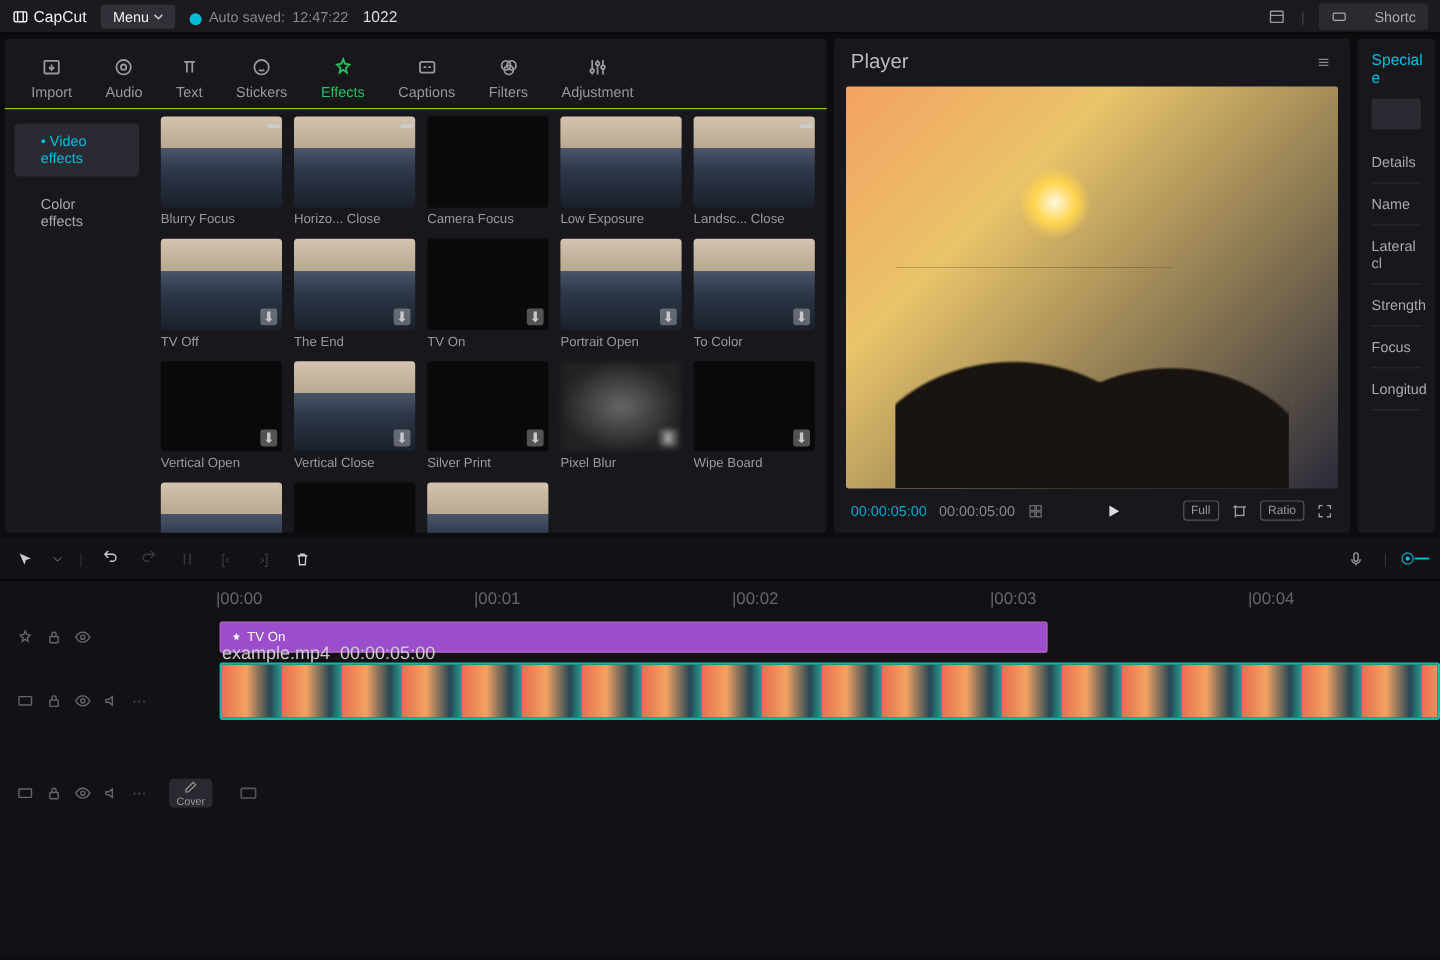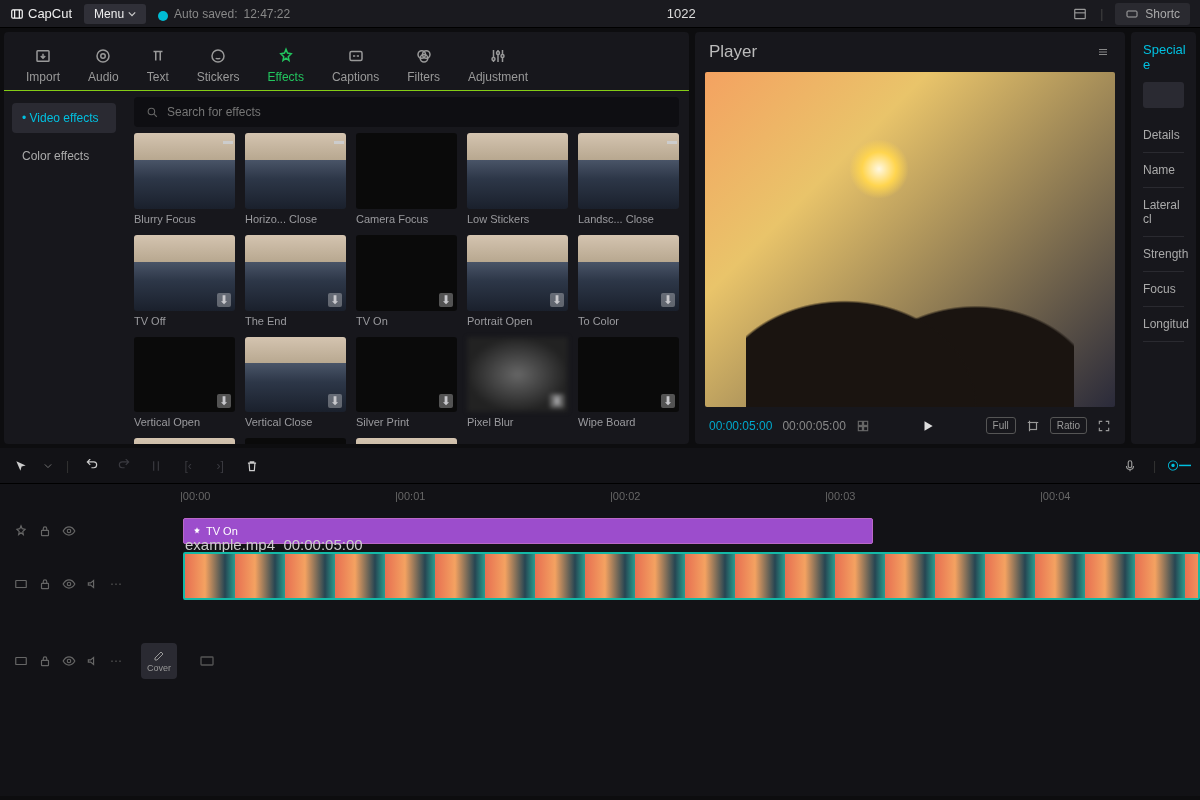--- a/index.html
+++ b/index.html
@@ -2,34 +2,34 @@
 <html><head>
 <meta charset="utf-8">
 <style>
 * { margin: 0; padding: 0; box-sizing: border-box; font-family: -apple-system, BlinkMacSystemFont, "Segoe UI", sans-serif; }
 body { background: #0d0d0f; color: #c8c8cc; width: 1200px; height: 800px; overflow: hidden; font-size: 12px; }
 .topbar { height: 28px; background: #1a1a1f; display: flex; align-items: center; padding: 0 10px; gap: 12px; border-bottom: 1px solid #000; }
 .logo { display: flex; align-items: center; gap: 4px; color: #eee; font-weight: 500; font-size: 13px; }
 .menu-btn { background: #303038; color: #eee; padding: 3px 10px; border-radius: 3px; display: flex; align-items: center; gap: 4px; font-size: 12px; }
 .autosave { display: flex; align-items: flex-end; gap: 6px; color: #888; font-size: 12px; }
 .autosave-dot { width: 10px; height: 10px; border-radius: 50%; background: #00bcd4; }
-.top-center { flex: 1; text-align: center; color: #ddd; font-size: 13px; }
+.top-center { flex: 1; text-align: left; color: #ddd; font-size: 13px; }
 .top-right { display: flex; align-items: center; gap: 12px; color: #aaa; }
-.shortcut-btn { background: #2a2a30; padding: 4px 10px; border-radius: 3px; display: flex; align-items: center; gap: 6px; }
+.shortcut-btn { background: #2a2a30; padding: 4px 10px; border-radius: 3px; display: flex; align-items: center; gap: 22px; }
 
 .upper { height: 420px; display: flex; gap: 6px; padding: 4px; }
 .left-panel { width: 685px; background: #17171c; border-radius: 4px; display: flex; flex-direction: column; }
 .tabs { display: flex; padding: 8px 8px 0; gap: 0; border-bottom: 1px solid #84cc16; }
 .tab { display: flex; flex-direction: column; align-items: center; gap: 4px; padding: 6px 14px; color: #999; cursor: pointer; font-size: 12px; }
 .tab.active { color: #22c55e; }
 .tab-icon { width: 20px; height: 20px; display: flex; align-items: center; justify-content: center; }
 
 .panel-body { flex: 1; display: flex; overflow: hidden; }
 .sidebar { width: 120px; padding: 12px 8px; display: flex; flex-direction: column; gap: 8px; }
-.side-item { padding: 8px 10px; border-radius: 4px; color: #aaa; cursor: pointer; font-size: 12px; }
+.side-item { padding: 8px 22px; border-radius: 4px; color: #aaa; cursor: pointer; font-size: 12px; }
 .side-item.active { background: #2a2a32; color: #00c0e0; }
 .effects-area { flex: 1; padding: 6px 10px; overflow: hidden; }
 .search-bar { background: #0e0e12; border-radius: 4px; padding: 8px 12px; display: flex; align-items: center; gap: 8px; margin-bottom: 6px; }
 .search-bar input { background: transparent; border: none; color: #888; flex: 1; outline: none; font-size: 12px; }
 .effects-grid { display: grid; grid-template-columns: repeat(5, 1fr); gap: 10px; }
 .effect-card { display: flex; flex-direction: column; gap: 4px; }
 .effect-thumb { width: 100%; aspect-ratio: 4/3; background: #000; border-radius: 3px; position: relative; overflow: hidden; }
 .effect-thumb.city { background: linear-gradient(180deg, #d4c4b0 0%, #b8a890 35%, #4a5568 35%, #2d3748 60%, #1a202c 100%); }
 .effect-thumb.dark { background: #0a0a0a; }
 .effect-thumb.blur { background: radial-gradient(ellipse, #666 0%, #222 70%); filter: blur(2px); }
@@ -52,29 +52,29 @@
 .rp-title { color: #00c0e0; font-size: 13px; margin-bottom: 10px; }
 .rp-row { padding: 10px 0; border-bottom: 1px solid #2a2a30; color: #aaa; font-size: 12px; }
 .rp-box { height: 26px; background: #2a2a32; border-radius: 3px; margin-bottom: 10px; }
 
 .timeline { height: 348px; background: #121216; display: flex; flex-direction: column; }
 .tl-toolbar { height: 36px; display: flex; align-items: center; padding: 0 12px; gap: 14px; border-bottom: 1px solid #000; }
 .tl-tool { color: #888; cursor: pointer; width: 18px; display: flex; justify-content: center; }
 .tl-tool.disabled { color: #3a3a40; }
 .tl-toolbar .grow { flex: 1; }
 .tl-ruler { height: 26px; display: flex; padding-left: 180px; position: relative; background: #121216; }
-.tl-tick { position: absolute; color: #666; font-size: 11px; top: 6px; }
+.tl-tick { position: absolute; color: #666; font-size: 14px; top: 6px; }
 .tl-tracks { flex: 1; position: relative; }
 .track-row { display: flex; align-items: center; height: 50px; }
 .track-head { width: 135px; display: flex; align-items: center; gap: 10px; padding-left: 14px; color: #777; }
 .track-content { flex: 1; position: relative; height: 100%; }
 .effect-clip { position: absolute; top: 8px; left: 48px; width: 690px; height: 26px; background: #9c4dcc; border: 1px solid #ba68c8; border-radius: 2px; color: #fff; font-size: 11px; padding: 4px 8px; display: flex; align-items: center; gap: 4px; }
 .video-clip { position: absolute; top: 0; left: 48px; right: 0; height: 48px; background: repeating-linear-gradient(90deg, #e76f51 0px, #f4a261 20px, #264653 40px, #2a9d8f 50px); border: 2px solid #14b8a6; border-radius: 2px; }
 .video-clip-label { position: absolute; top: -16px; left: 50px; color: #ccc; font-size: 15px; }
-.cover-btn { width: 36px; height: 36px; background: #2a2a32; border-radius: 4px; display: flex; flex-direction: column; align-items: center; justify-content: center; color: #999; font-size: 9px; gap: 1px; margin-left: 6px; }
+.cover-btn { width: 36px; height: 24px; background: #2a2a32; border-radius: 4px; display: flex; flex-direction: column; align-items: center; justify-content: center; color: #999; font-size: 9px; gap: 1px; margin-left: 6px; }
 .track-icon { color: #666; }
 svg { display: block; }
 </style>
 </head>
 <body>
 
 <div class="topbar">
   <div class="logo">
     <svg width="14" height="14" viewBox="0 0 24 24" fill="none" stroke="#fff" stroke-width="2">
         <rect x="3" y="5" width="18" height="14" rx="2"></rect>
@@ -186,47 +186,40 @@
           </div>
           <span>Adjustment</span>
         </div>
     </div>
     <div class="panel-body">
       <div class="sidebar">
         <div class="side-item active">• <span>Video effects</span></div>
         <div class="side-item">Color effects</div>
       </div>
       <div class="effects-area">
-        <div class="search-bar">
-          <svg width="13" height="13" viewBox="0 0 24 24" fill="none" stroke="#666" stroke-width="2">
-              <circle cx="10" cy="10" r="6"></circle>
-              <path d="M15 15l5 5"></path>
-            </svg>
-          <input placeholder="Search for effects" style="">
-        </div>
         <div class="effects-grid" id="effects-grid">
             <div class="effect-card">
               <div class="effect-thumb city">
                 <div class="close-badge">▬</div>
               </div>
               <div class="effect-label">Blurry Focus</div>
             </div>
             <div class="effect-card">
               <div class="effect-thumb city">
                 <div class="close-badge">▬</div>
               </div>
               <div class="effect-label">Horizo... Close</div>
             </div>
             <div class="effect-card">
               <div class="effect-thumb dark"></div>
               <div class="effect-label">Camera Focus</div>
             </div>
             <div class="effect-card">
               <div class="effect-thumb city"></div>
-              <div class="effect-label">Low Stickers</div>
+              <div class="effect-label">Low Exposure</div>
             </div>
             <div class="effect-card">
               <div class="effect-thumb city">
                 <div class="close-badge">▬</div>
               </div>
               <div class="effect-label">Landsc... Close</div>
             </div>
             <div class="effect-card">
               <div class="effect-thumb city">
                 <div class="dl-icon">⬇</div>

